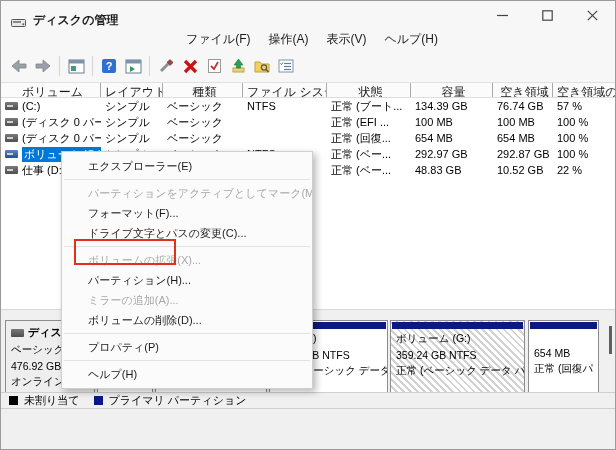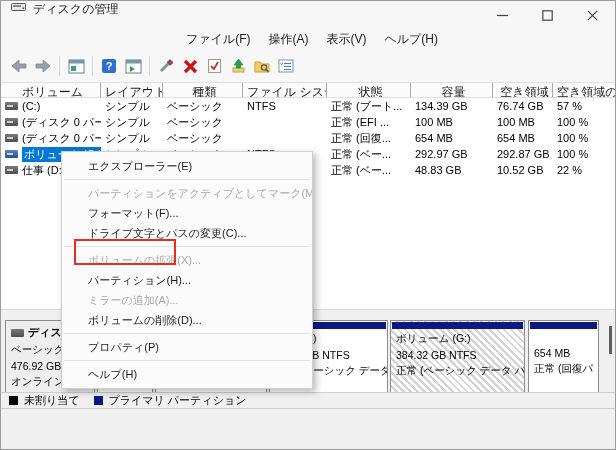--- a/index.html
+++ b/index.html
@@ -1,20 +1,20 @@
 <!DOCTYPE html>
 <html><head>
 <meta charset="utf-8">
 <style>
   html,body{margin:0;padding:0;background:#d8d8d8;font-family:"Liberation Sans",sans-serif;}
   *{box-sizing:border-box;}
   .window{position:relative;width:616px;height:450px;background:#f0f0f0;border:1px solid #9b9b9b;overflow:hidden;font-family:"Liberation Sans",sans-serif;}
 
   
-  .titlebar{position:absolute;top:0;left:0;width:100%;height:28px;background:#f7f7f7;display:flex;align-items:flex-start;}
+  .titlebar{position:absolute;top:0;left:0;width:100%;height:28px;background:#f7f7f7;display:flex;align-items:flex-end;font-weight:bold;}
   .app-icon{margin:0 7px 0 10px;display:inline-flex;}
   .title-text{font-size:12px;color:#1a1a1a;}
   .win-controls{position:absolute;right:0;top:0;height:28px;display:flex;}
   .wbtn{width:45px;height:28px;border:none;background:transparent;display:flex;align-items:center;justify-content:center;padding:0;cursor:default;}
 
   
   .menubar{position:absolute;top:28px;left:0;width:100%;height:21px;background:#f7f7f7;display:flex;align-items:center;padding-left:8px;justify-content:center;}
   .menu-item{font-size:12px;color:#1a1a1a;padding:2px 9px;background:transparent;border:none;}
 
   
@@ -294,21 +294,21 @@
     <div class="part p-d">
       <div class="pbar"></div>
       <div class="pline">仕事 (D:)</div>
       <div class="pline">48.83 GB NTFS</div>
       <div class="pline">正常 (ベーシック データ パ</div>
     </div>
 
     <div class="part p-g hatch">
       <div class="pbar"></div>
       <div class="pline">ボリューム (G:)</div>
-      <div class="pline">384.32 GB NTFS</div>
+      <div class="pline">359.24 GB NTFS</div>
       <div class="pline">正常 (ベーシック データ パー</div>
     </div>
 
     <div class="part p-rec">
       <div class="pbar"></div>
       <div class="pline pad-top">654 MB</div>
       <div class="pline">正常 (回復パ</div>
     </div>
 
     <div class="vscroll">

